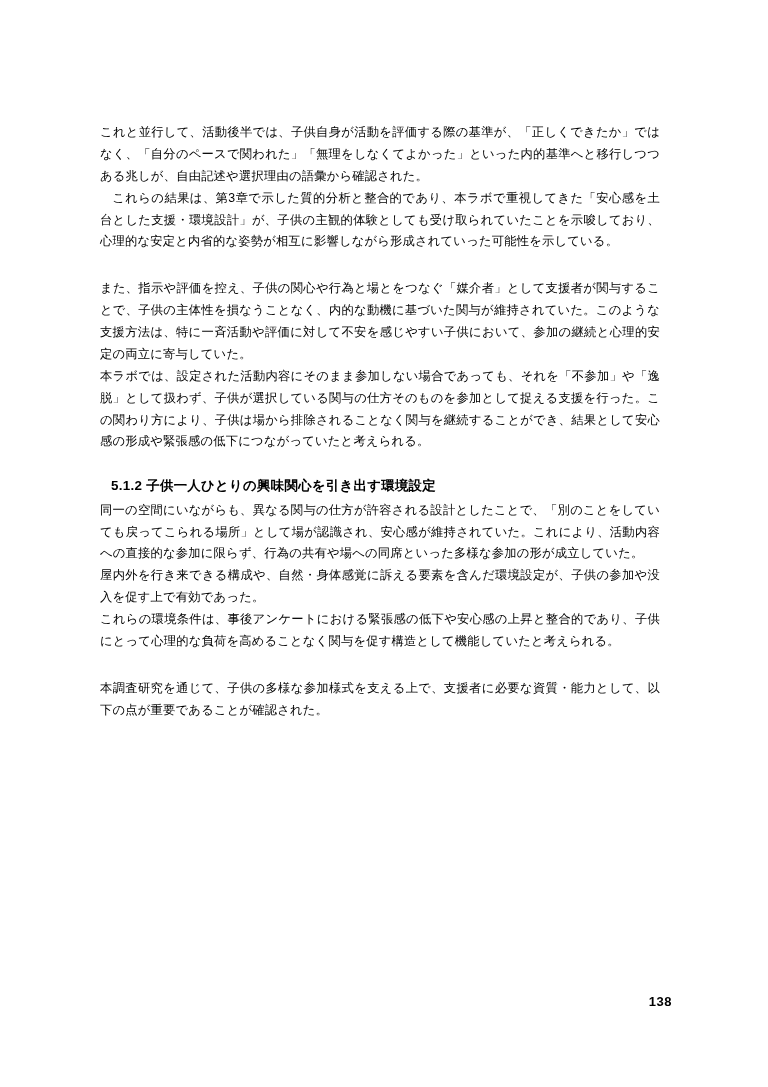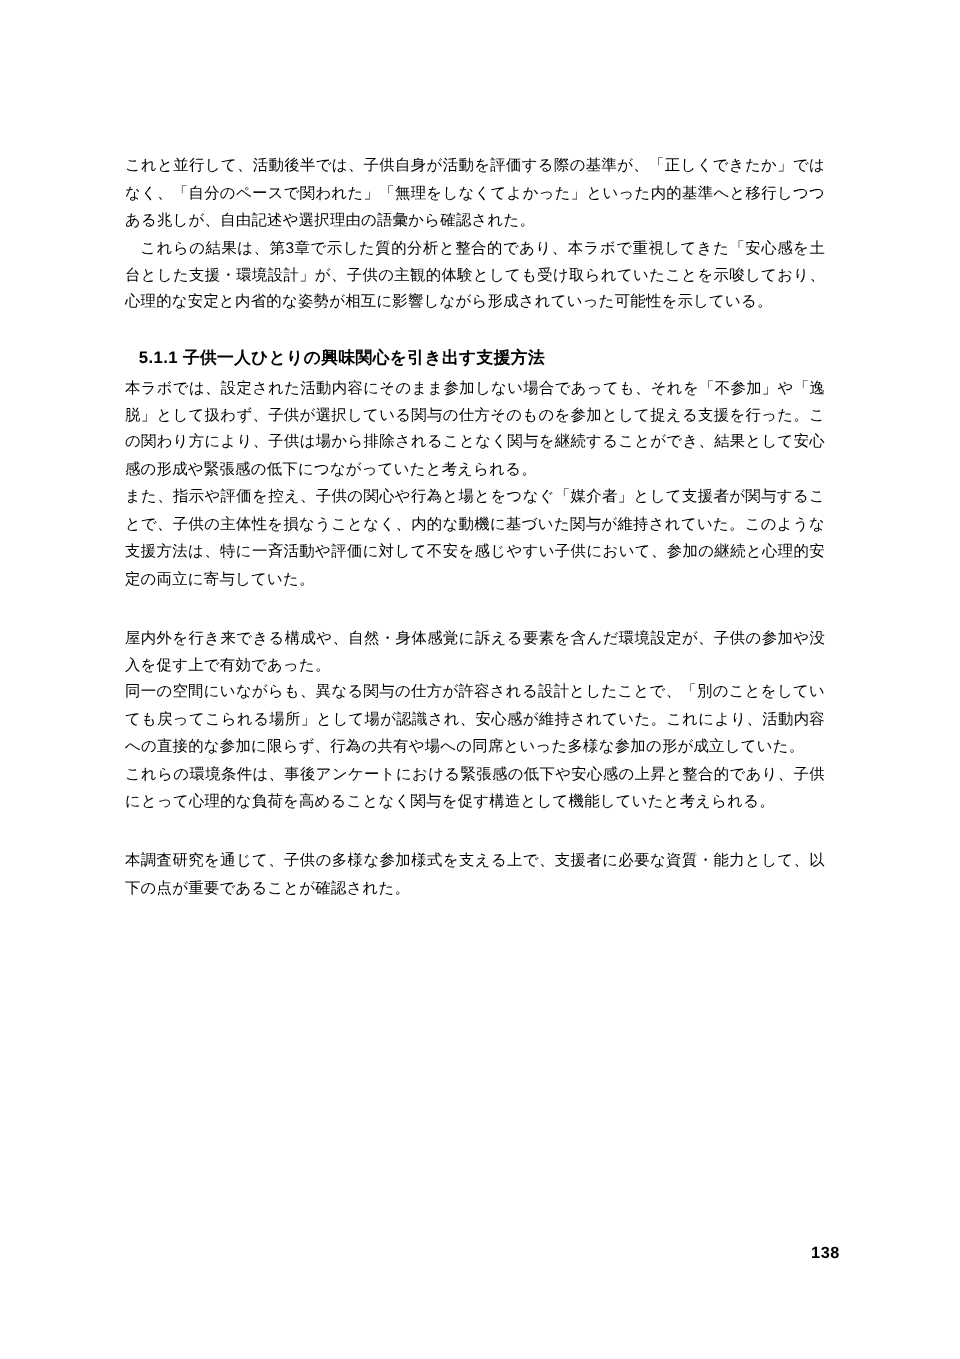--- a/index.html
+++ b/index.html
@@ -63,31 +63,31 @@
 </head>
 <body>
 
 <div class="page">
   <div class="content">
 
     <p>これと並行して、活動後半では、子供自身が活動を評価する際の基準が、「正しくできたか」ではなく、「自分のペースで関われた」「無理をしなくてよかった」といった内的基準へと移行しつつある兆しが、自由記述や選択理由の語彙から確認された。</p>
     <p class="indent">これらの結果は、第3章で示した質的分析と整合的であり、本ラボで重視してきた「安心感を土台とした支援・環境設計」が、子供の主観的体験としても受け取られていたことを示唆しており、心理的な安定と内省的な姿勢が相互に影響しながら形成されていった可能性を示している。</p>
 
     <div class="block-gap-before-head"></div>
-    <h3 class="sec-head">5.1.1 子供一人ひとりの興味関心を引き出す支援方法</h3>
     <div class="block-gap-after-head"></div>
 
+    <p>また、指示や評価を控え、子供の関心や行為と場とをつなぐ「媒介者」として支援者が関与することで、子供の主体性を損なうことなく、内的な動機に基づいた関与が維持されていた。このような支援方法は、特に一斉活動や評価に対して不安を感じやすい子供において、参加の継続と心理的安定の両立に寄与していた。</p>
     <p>本ラボでは、設定された活動内容にそのまま参加しない場合であっても、それを「不参加」や「逸脱」として扱わず、子供が選択している関与の仕方そのものを参加として捉える支援を行った。この関わり方により、子供は場から排除されることなく関与を継続することができ、結果として安心感の形成や緊張感の低下につながっていたと考えられる。</p>
-    <p>また、指示や評価を控え、子供の関心や行為と場とをつなぐ「媒介者」として支援者が関与することで、子供の主体性を損なうことなく、内的な動機に基づいた関与が維持されていた。このような支援方法は、特に一斉活動や評価に対して不安を感じやすい子供において、参加の継続と心理的安定の両立に寄与していた。</p>
 
     <div class="block-gap-before-head"></div>
+    <h3 class="sec-head">5.1.2 子供一人ひとりの興味関心を引き出す環境設定</h3>
     <div class="block-gap-after-head"></div>
 
+    <p>同一の空間にいながらも、異なる関与の仕方が許容される設計としたことで、「別のことをしていても戻ってこられる場所」として場が認識され、安心感が維持されていた。これにより、活動内容への直接的な参加に限らず、行為の共有や場への同席といった多様な参加の形が成立していた。</p>
     <p>屋内外を行き来できる構成や、自然・身体感覚に訴える要素を含んだ環境設定が、子供の参加や没入を促す上で有効であった。</p>
-    <p>同一の空間にいながらも、異なる関与の仕方が許容される設計としたことで、「別のことをしていても戻ってこられる場所」として場が認識され、安心感が維持されていた。これにより、活動内容への直接的な参加に限らず、行為の共有や場への同席といった多様な参加の形が成立していた。</p>
     <p>これらの環境条件は、事後アンケートにおける緊張感の低下や安心感の上昇と整合的であり、子供にとって心理的な負荷を高めることなく関与を促す構造として機能していたと考えられる。</p>
 
     <div class="block-gap-before-head"></div>
     <div class="block-gap-after-head"></div>
 
     <p>本調査研究を通じて、子供の多様な参加様式を支える上で、支援者に必要な資質・能力として、以下の点が重要であることが確認された。</p>
 
   </div>
 
   <div class="page-number">138</div>

